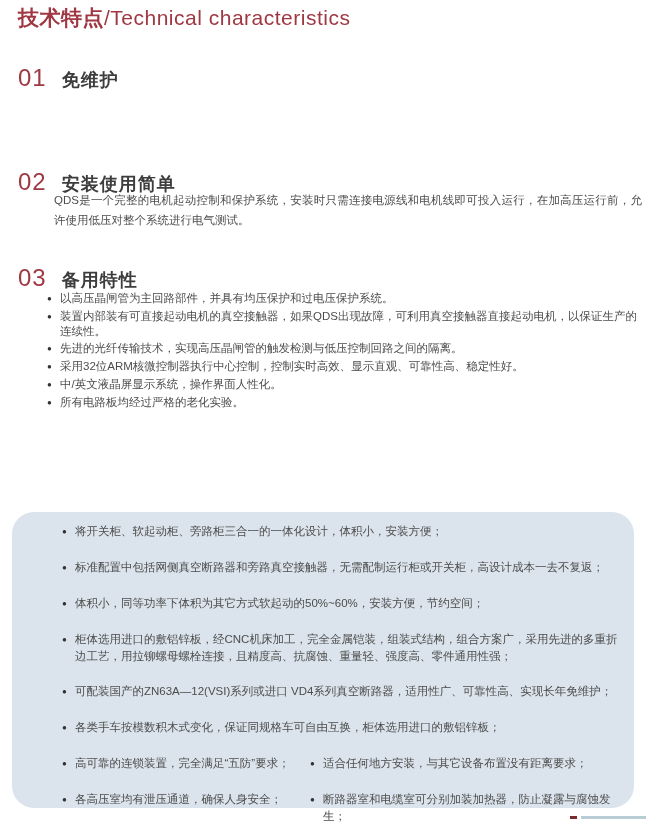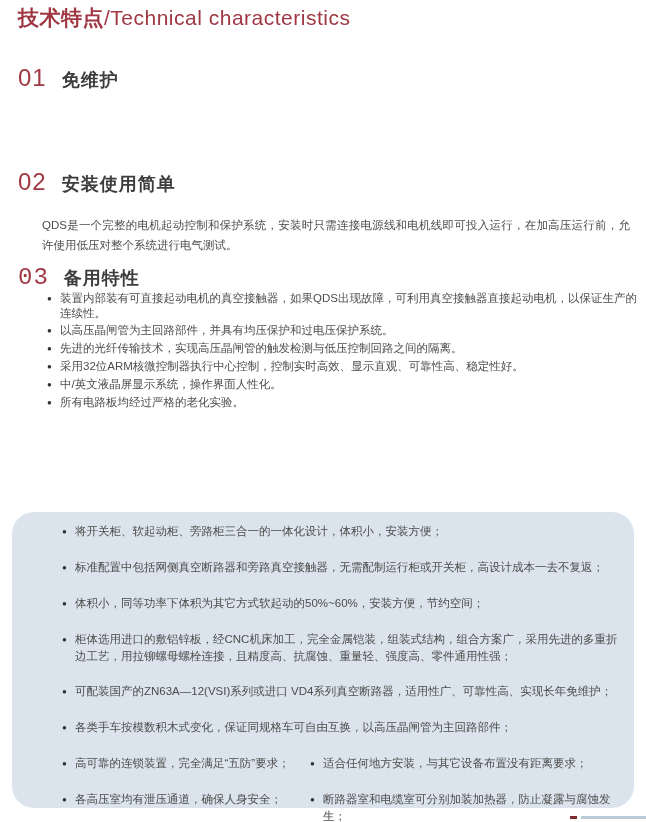--- a/index.html
+++ b/index.html
@@ -158,44 +158,44 @@
 
   <div class="sec-head" style="top:64px;">
     <span class="sec-num">01</span>
     <span class="sec-heading">免维护</span>
   </div>
 
   <div class="sec-head" style="top:168px;">
     <span class="sec-num">02</span>
     <span class="sec-heading">安装使用简单</span>
   </div>
-  <p class="sec-body" style="top:215px;">QDS是一个完整的电机起动控制和保护系统，安装时只需连接电源线和电机线即可投入运行，在加高压运行前，允许使用低压对整个系统进行电气测试。</p>
-
-  <div class="sec-head" style="top:264px;font-family:Liberation Mono, monospace;">
+  <p class="sec-body" style="top:190px;margin-left:12px;">QDS是一个完整的电机起动控制和保护系统，安装时只需连接电源线和电机线即可投入运行，在加高压运行前，允许使用低压对整个系统进行电气测试。</p>
+
+  <div class="sec-head" style="top:264px;">
     <span class="sec-num">03</span>
     <span class="sec-heading">备用特性</span>
   </div>
   <ul class="dot-list feature-list">
+    <li><span class="dot">●</span><span>以高压晶闸管为主回路部件，并具有均压保护和过电压保护系统。</span></li>
     <li><span class="dot">●</span><span>装置内部装有可直接起动电机的真空接触器，如果QDS出现故障，可利用真空接触器直接起动电机，以保证生产的连续性。</span></li>
-    <li><span class="dot">●</span><span>以高压晶闸管为主回路部件，并具有均压保护和过电压保护系统。</span></li>
     <li><span class="dot">●</span><span>先进的光纤传输技术，实现高压晶闸管的触发检测与低压控制回路之间的隔离。</span></li>
     <li><span class="dot">●</span><span>采用32位ARM核微控制器执行中心控制，控制实时高效、显示直观、可靠性高、稳定性好。</span></li>
     <li><span class="dot">●</span><span>中/英文液晶屏显示系统，操作界面人性化。</span></li>
     <li><span class="dot">●</span><span>所有电路板均经过严格的老化实验。</span></li>
   </ul>
 
 
   <div class="panel">
     <ul class="dot-list">
       <li><span class="dot">●</span><span>将开关柜、软起动柜、旁路柜三合一的一体化设计，体积小，安装方便；</span></li>
       <li><span class="dot">●</span><span>标准配置中包括网侧真空断路器和旁路真空接触器，无需配制运行柜或开关柜，高设计成本一去不复返；</span></li>
       <li><span class="dot">●</span><span>体积小，同等功率下体积为其它方式软起动的50%~60%，安装方便，节约空间；</span></li>
       <li><span class="dot">●</span><span>柜体选用进口的敷铝锌板，经CNC机床加工，完全金属铠装，组装式结构，组合方案广，采用先进的多重折边工艺，用拉铆螺母螺栓连接，且精度高、抗腐蚀、重量轻、强度高、零件通用性强；</span></li>
       <li><span class="dot">●</span><span>可配装国产的ZN63A—12(VSI)系列或进口 VD4系列真空断路器，适用性广、可靠性高、实现长年免维护；</span></li>
-      <li><span class="dot">●</span><span>各类手车按模数积木式变化，保证同规格车可自由互换，以高压晶闸管为主回路部件；</span></li>
+      <li><span class="dot">●</span><span>各类手车按模数积木式变化，保证同规格车可自由互换，柜体选用进口的敷铝锌板；</span></li>
     </ul>
     <div class="panel-cols">
       <ul class="dot-list panel-col-left">
         <li><span class="dot">●</span><span>高可靠的连锁装置，完全满足“五防”要求；</span></li>
         <li><span class="dot">●</span><span>各高压室均有泄压通道，确保人身安全；</span></li>
 
       </ul>
       <ul class="dot-list panel-col-right">
         <li><span class="dot">●</span><span>适合任何地方安装，与其它设备布置没有距离要求；</span></li>
         <li><span class="dot">●</span><span>断路器室和电缆室可分别加装加热器，防止凝露与腐蚀发生；</span></li>

